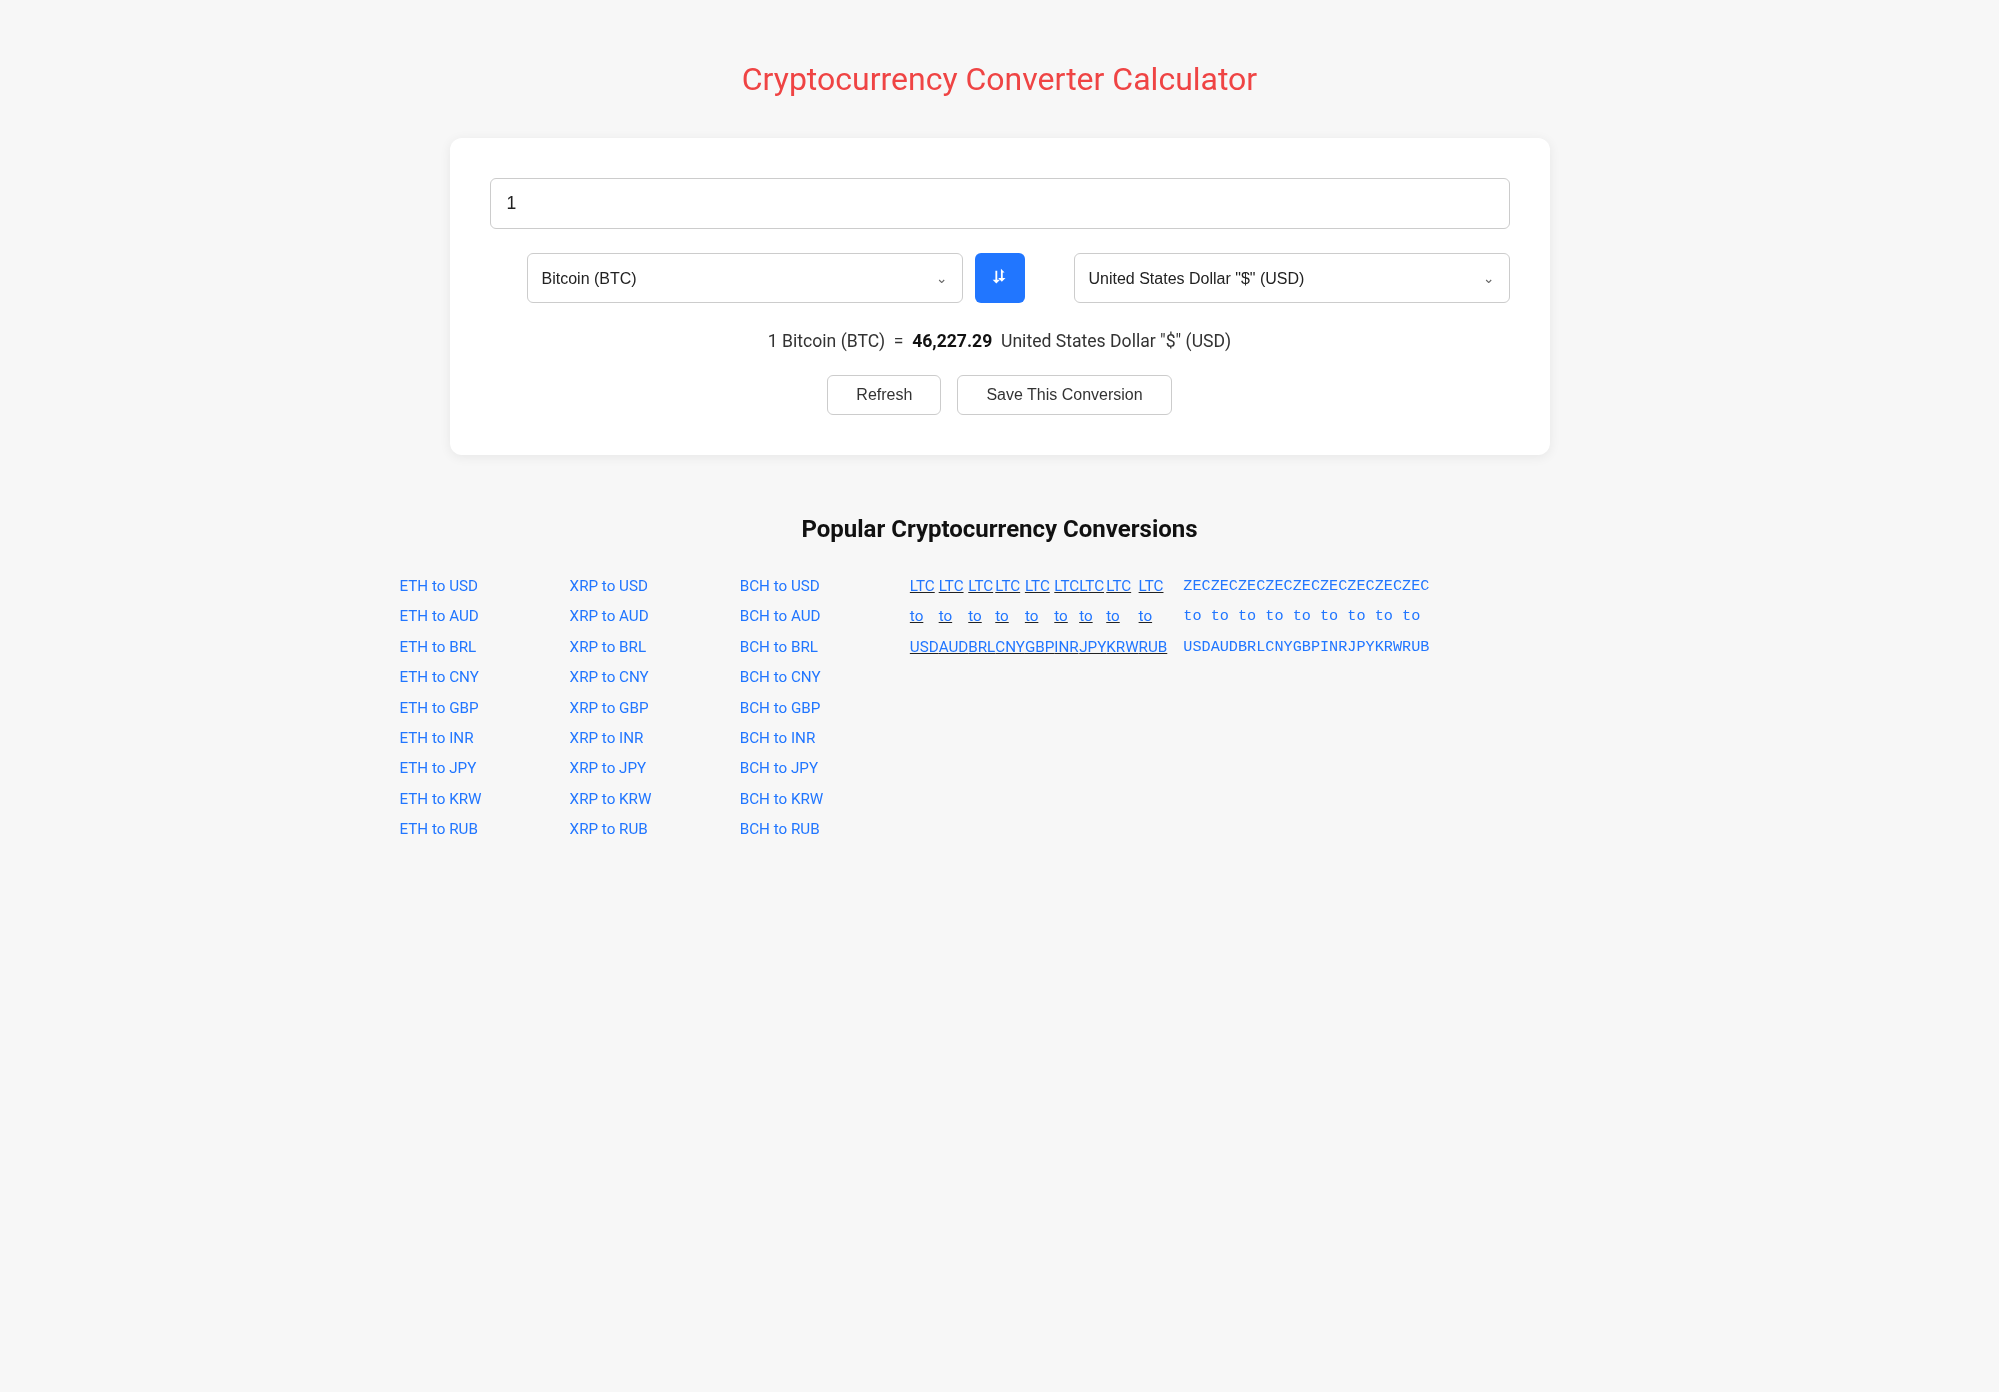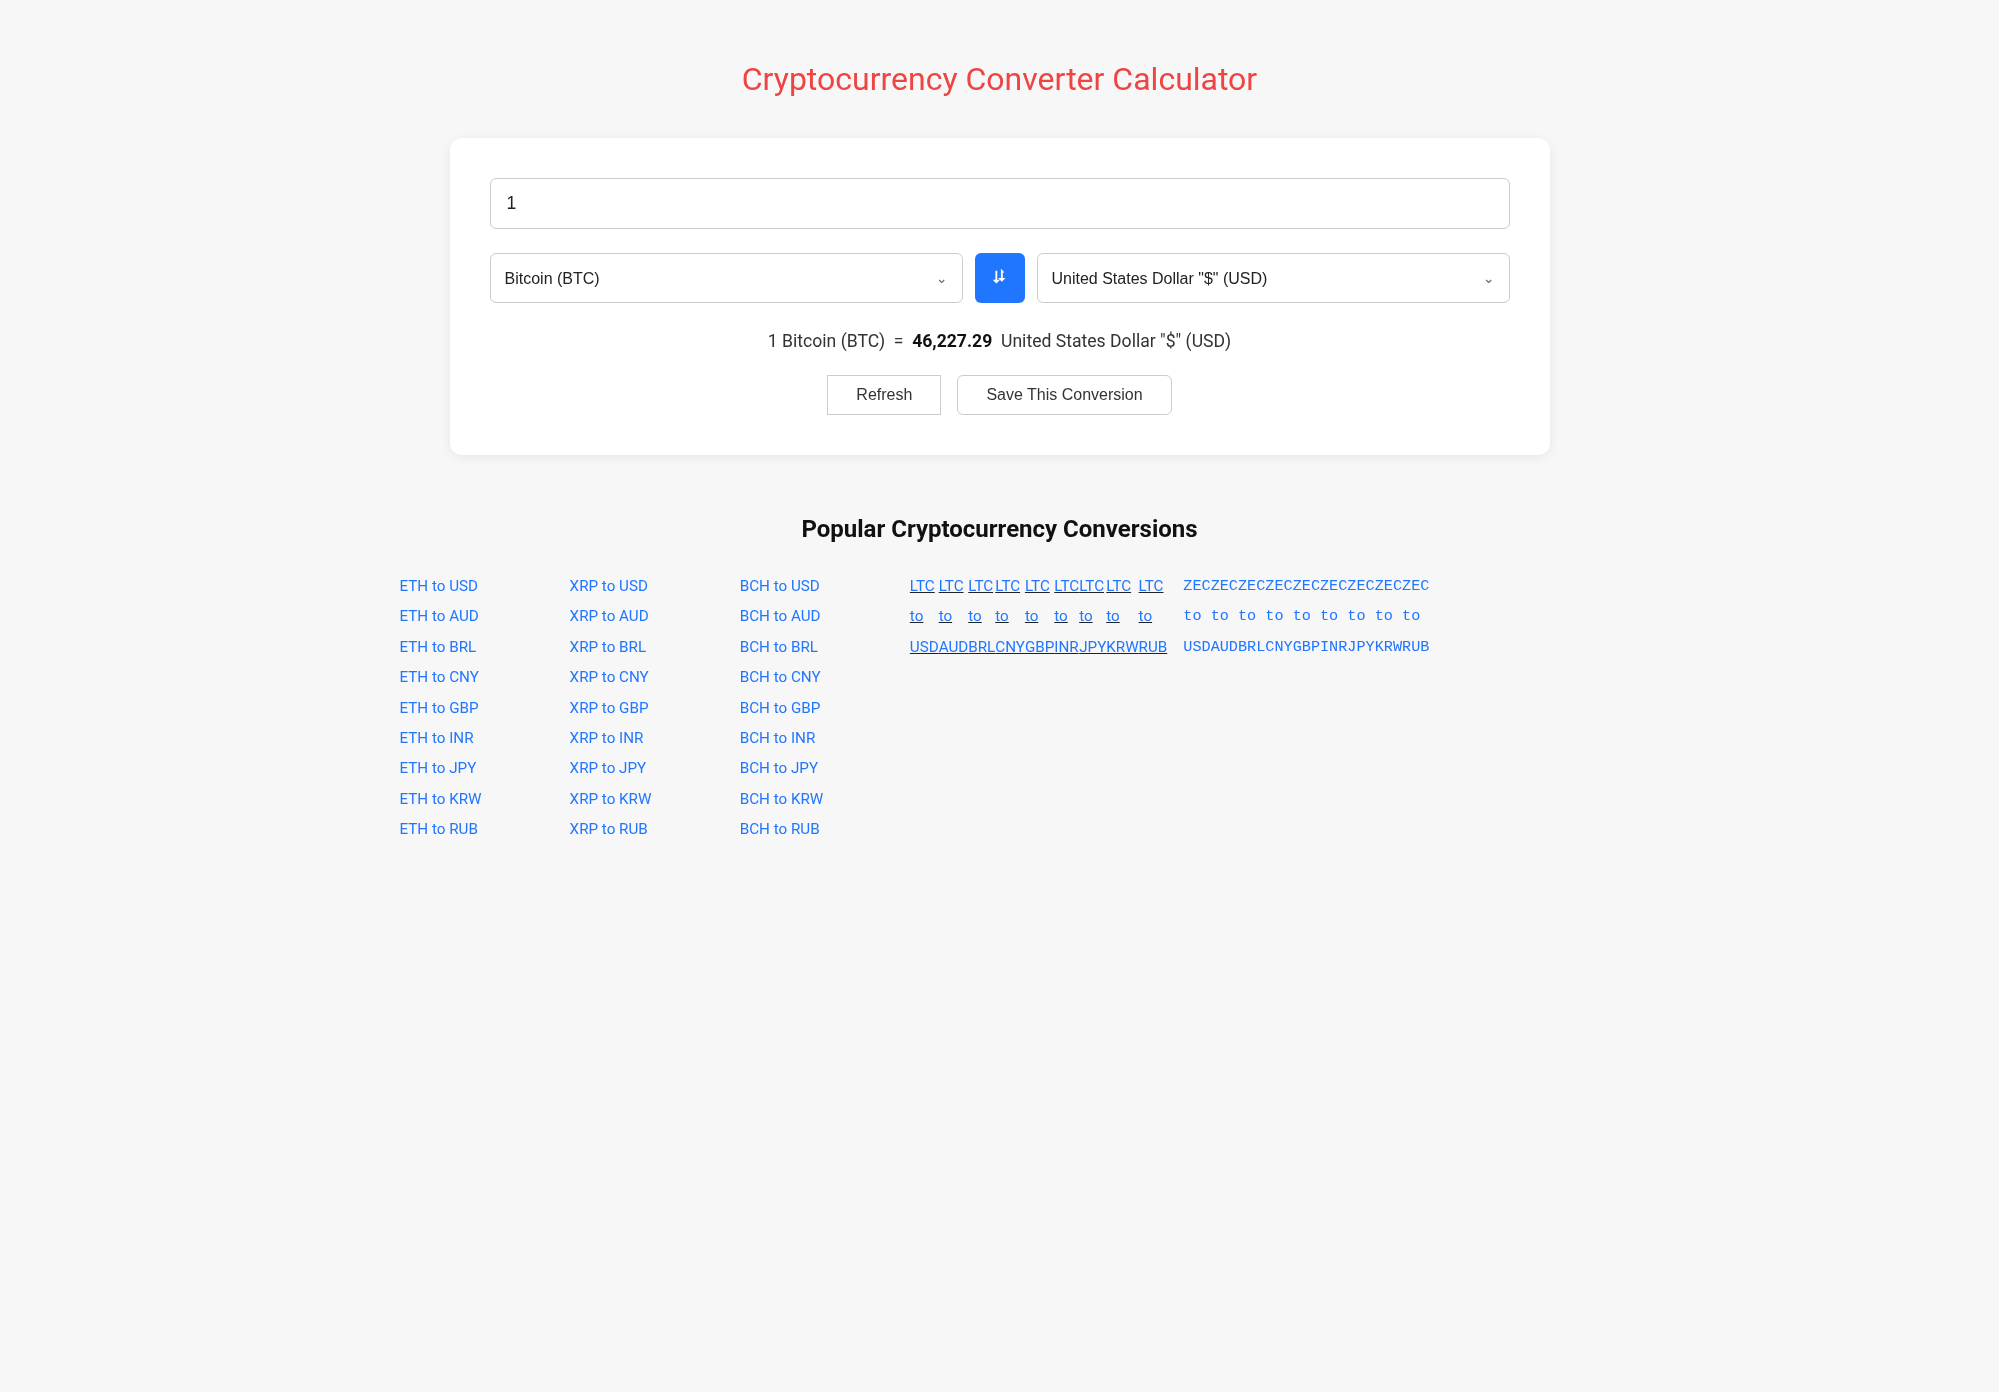--- a/index.html
+++ b/index.html
@@ -53,20 +53,21 @@
 
     .currency-select-wrapper {
       flex: 1;
       display: flex;
       align-items: center;
       border: 1px solid #ccc;
       border-radius: 6px;
       background: #fff;
       padding: 0 14px;
       height: 50px;
+      margin-left: 37px;
     }
 
     .currency-select-wrapper select {
       flex: 1;
       border: none;
       background: transparent;
       font-size: 1rem;
       color: #222;
       appearance: none;
       outline: none;
@@ -112,21 +113,21 @@
 
     .action-buttons {
       display: flex;
       justify-content: center;
       gap: 16px;
     }
 
     .btn-refresh {
       border: 1px solid #ccc;
       background: #fff;
-      border-radius: 0;
+      border-radius: 6px;
       padding: 10px 28px;
       font-size: 1rem;
       color: #333;
       cursor: pointer;
     }
 
     .btn-save {
       border: 1px solid #ccc;
       background: #fff;
       border-radius: 6px;

